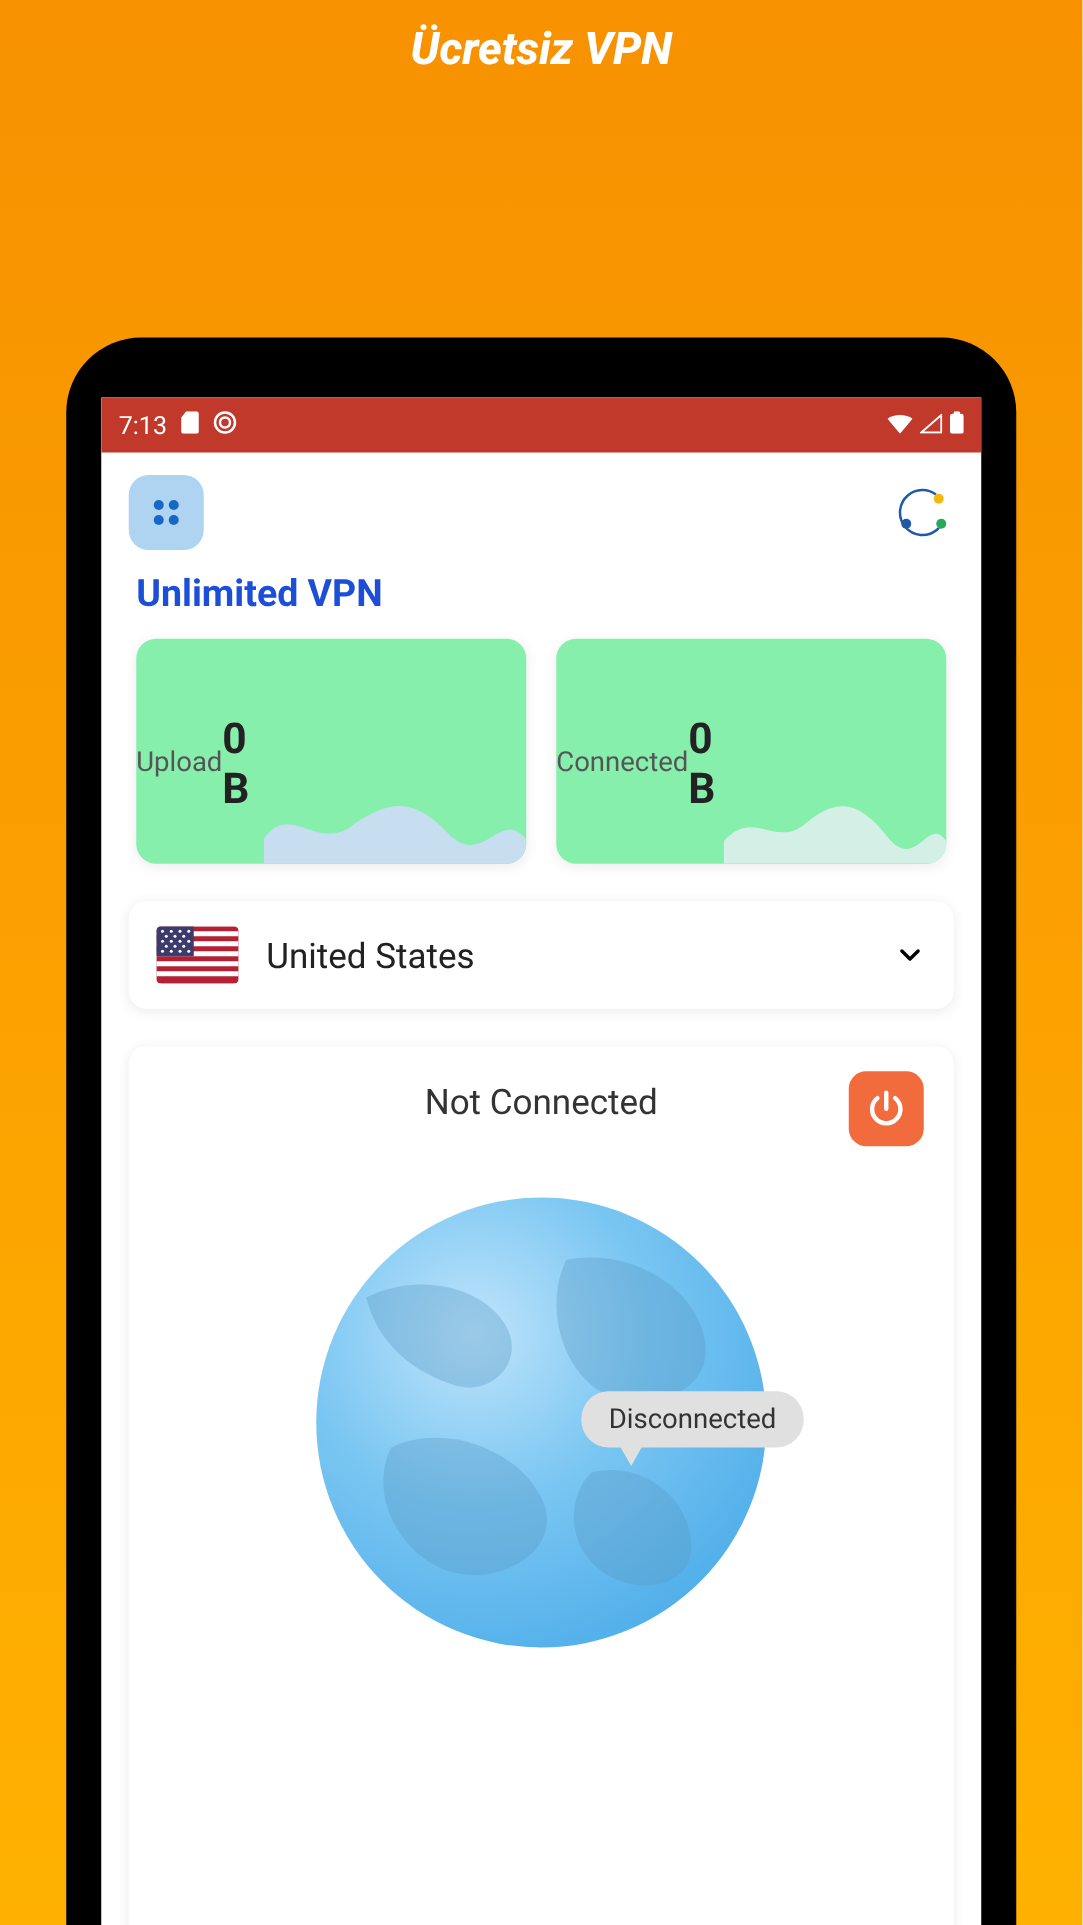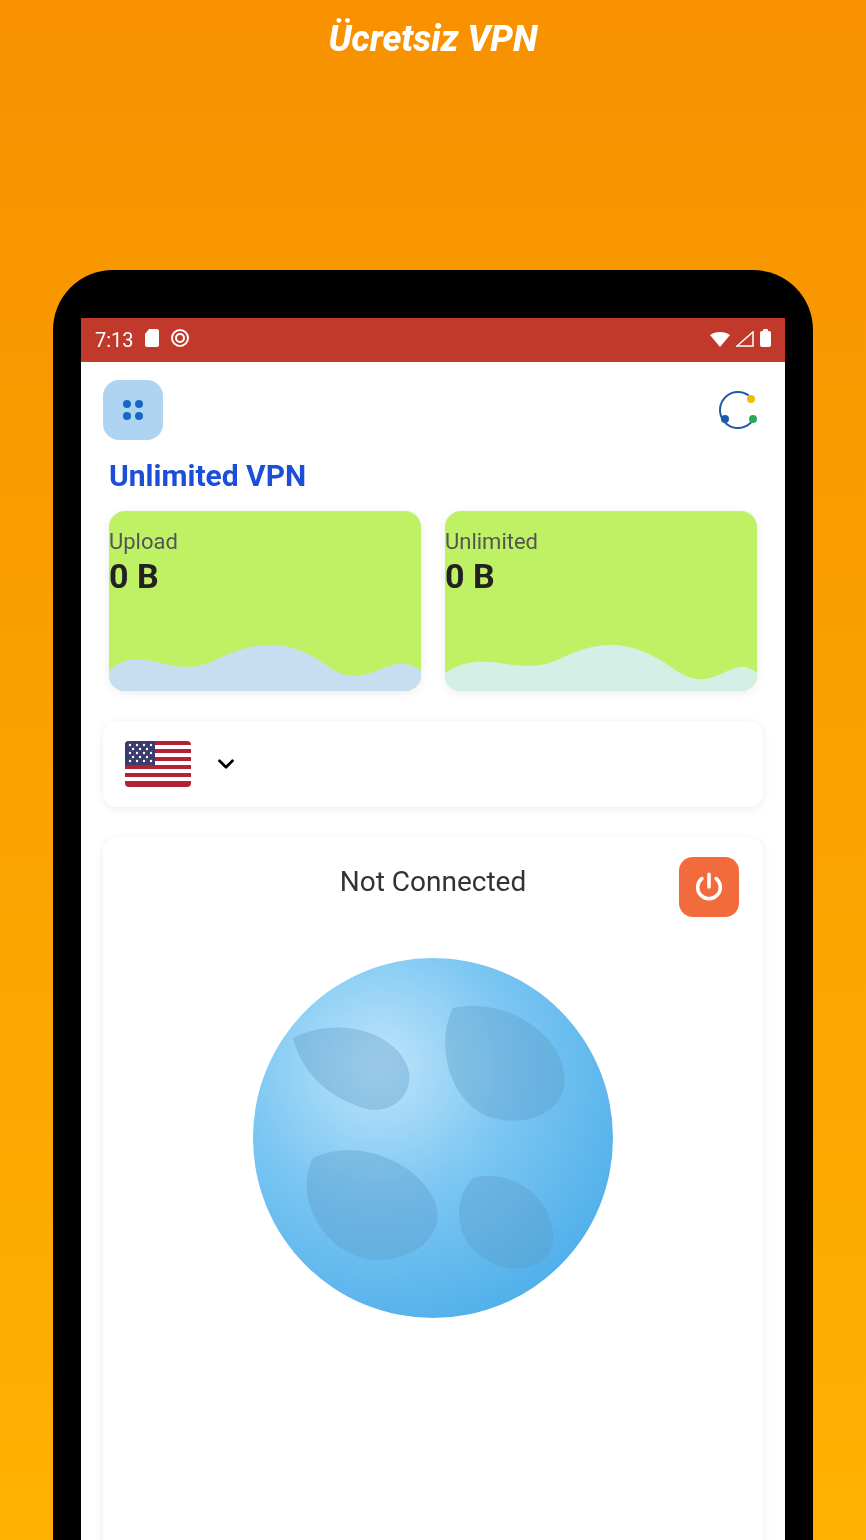--- a/index.html
+++ b/index.html
@@ -80,28 +80,28 @@
     color: #1d4ed8;
     padding: 10px 28px 18px 28px;
   }
   .stats-row {
     display: flex;
     gap: 24px;
     padding: 0 28px;
   }
   .stat-card {
     flex: 1;
-    background: #bef264;
+    background: #86efac;
     border-radius: 16px;
     box-shadow: 0 2px 10px rgba(0,0,0,0.08);
     padding: 18px 0 0 0;
     overflow: hidden;
     height: 180px;
     display: flex;
-    flex-direction: column;
+    align-items: center;
   }
   .stat-label {
     color: #555;
     font-size: 22px;
   }
   .stat-value {
     color: #222;
     font-size: 34px;
     font-weight: 700;
     margin-top: 2px;
@@ -273,21 +273,21 @@
 
     <div class="stats-row">
       <div class="stat-card">
         <div class="stat-label">Upload</div>
         <div class="stat-value">0 B</div>
         <svg class="stat-wave" viewBox="0 0 300 60" preserveAspectRatio="none">
           <path d="M0 40 C 30 10, 60 50, 100 30 S 170 5, 210 35 S 270 15, 300 40 L300 60 L0 60 Z" fill="#c7ddf0"></path>
         </svg>
       </div>
       <div class="stat-card">
-        <div class="stat-label">Unlimited</div>
+        <div class="stat-label">Connected</div>
         <div class="stat-value">0 B</div>
         <svg class="stat-wave" viewBox="0 0 300 60" preserveAspectRatio="none">
           <path d="M0 42 C 40 15, 70 48, 110 28 S 180 8, 220 38 S 275 20, 300 42 L300 60 L0 60 Z" fill="#d4f0e6"></path>
         </svg>
       </div>
     </div>
 
     <div class="server-card">
       <div class="flag">
         <svg width="66" height="46" viewBox="0 0 66 46">
@@ -313,20 +313,21 @@
             <circle cx="8" cy="16" r="1.2"></circle>
               <circle cx="15" cy="16" r="1.2"></circle>
               <circle cx="22" cy="16" r="1.2"></circle>
             <circle cx="5" cy="20" r="1.2"></circle>
               <circle cx="12" cy="20" r="1.2"></circle>
               <circle cx="19" cy="20" r="1.2"></circle>
               <circle cx="26" cy="20" r="1.2"></circle>
           </g>
         </svg>
       </div>
+      <div class="server-name">United States</div>
       <svg class="chevron" viewBox="0 0 24 24">
         <path d="M6 9l6 6 6-6" fill="none" stroke="#000" stroke-width="2.5" stroke-linecap="round" stroke-linejoin="round"></path>
       </svg>
     </div>
 
     <div class="conn-card">
       <div class="conn-status">Not Connected</div>
       <div class="power-btn">
         <svg width="34" height="34" viewBox="0 0 24 24">
           <path d="M12 3v9" stroke="#fff" stroke-width="2.5" stroke-linecap="round" fill="none"></path>
@@ -335,17 +336,20 @@
       </div>
       <div class="globe-wrap">
         <div class="globe">
           <svg width="360" height="360" viewBox="0 0 360 360" style="position:absolute;top:0;left:0;opacity:0.35">
             <path d="M40 80 C 80 60, 130 70, 150 100 C 170 130, 140 160, 110 150 C 80 140, 50 120, 40 80 Z" fill="#5a97c4"></path>
             <path d="M200 50 C 250 40, 300 70, 310 110 C 320 150, 280 170, 240 160 C 200 150, 180 90, 200 50 Z" fill="#5a97c4"></path>
             <path d="M60 200 C 100 180, 160 200, 180 240 C 200 280, 150 310, 110 300 C 70 290, 40 240, 60 200 Z" fill="#5a97c4"></path>
             <path d="M220 220 C 260 210, 300 240, 300 280 C 300 310, 260 320, 230 300 C 200 280, 200 240, 220 220 Z" fill="#5a97c4"></path>
           </svg>
         </div>
+        <div class="speech">
+          <span>Disconnected</span>
+        </div>
       </div>
     </div>
 
   </div>
 </div>
 
 </body></html>

